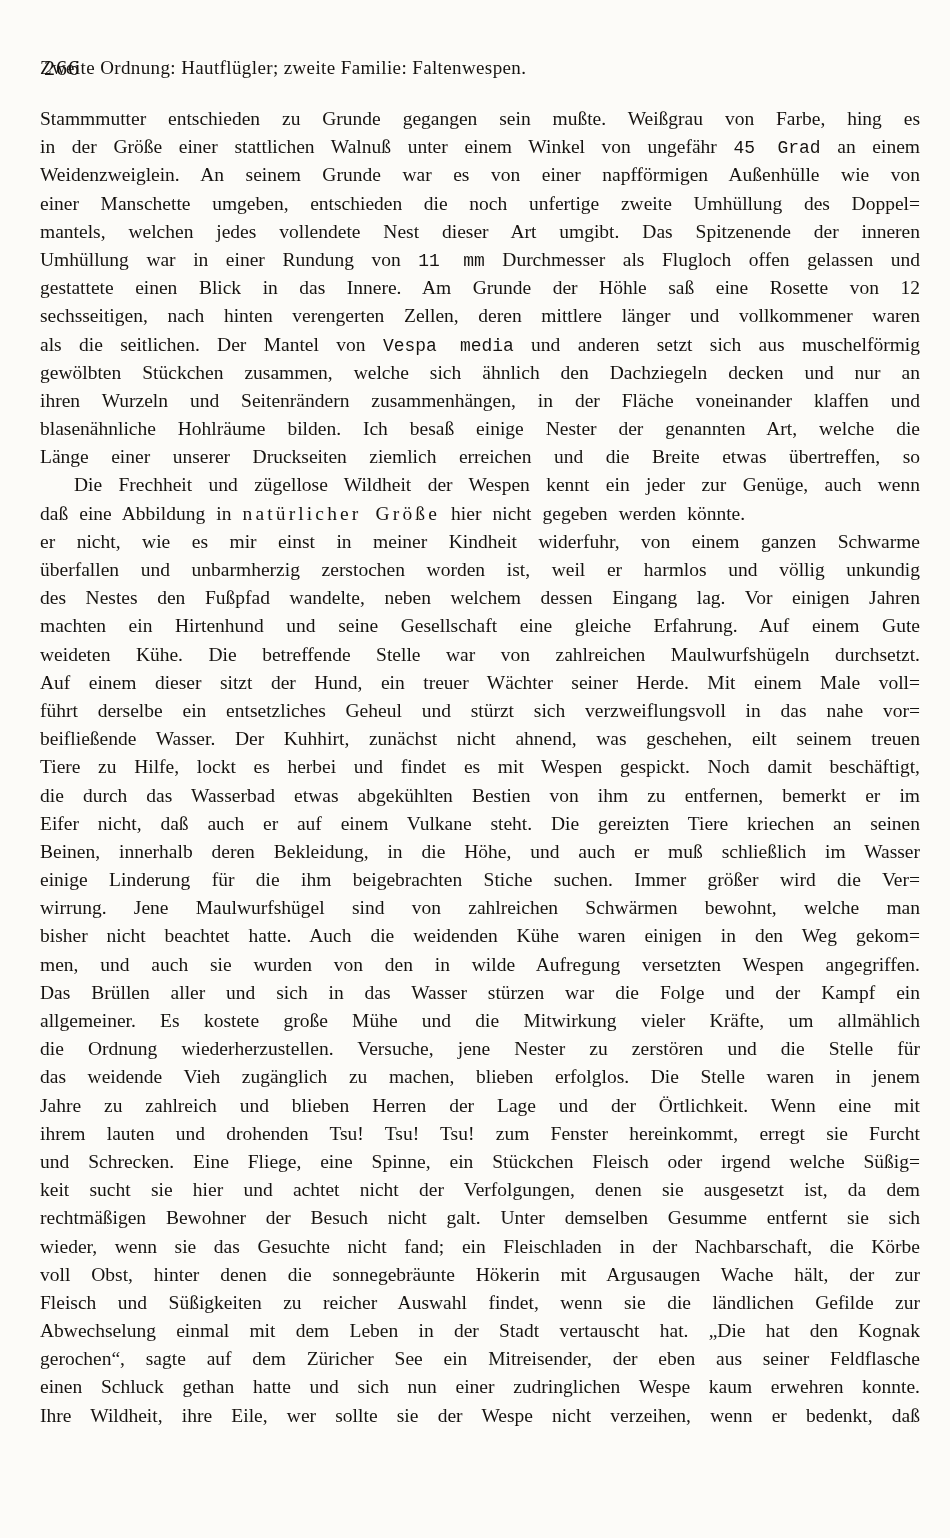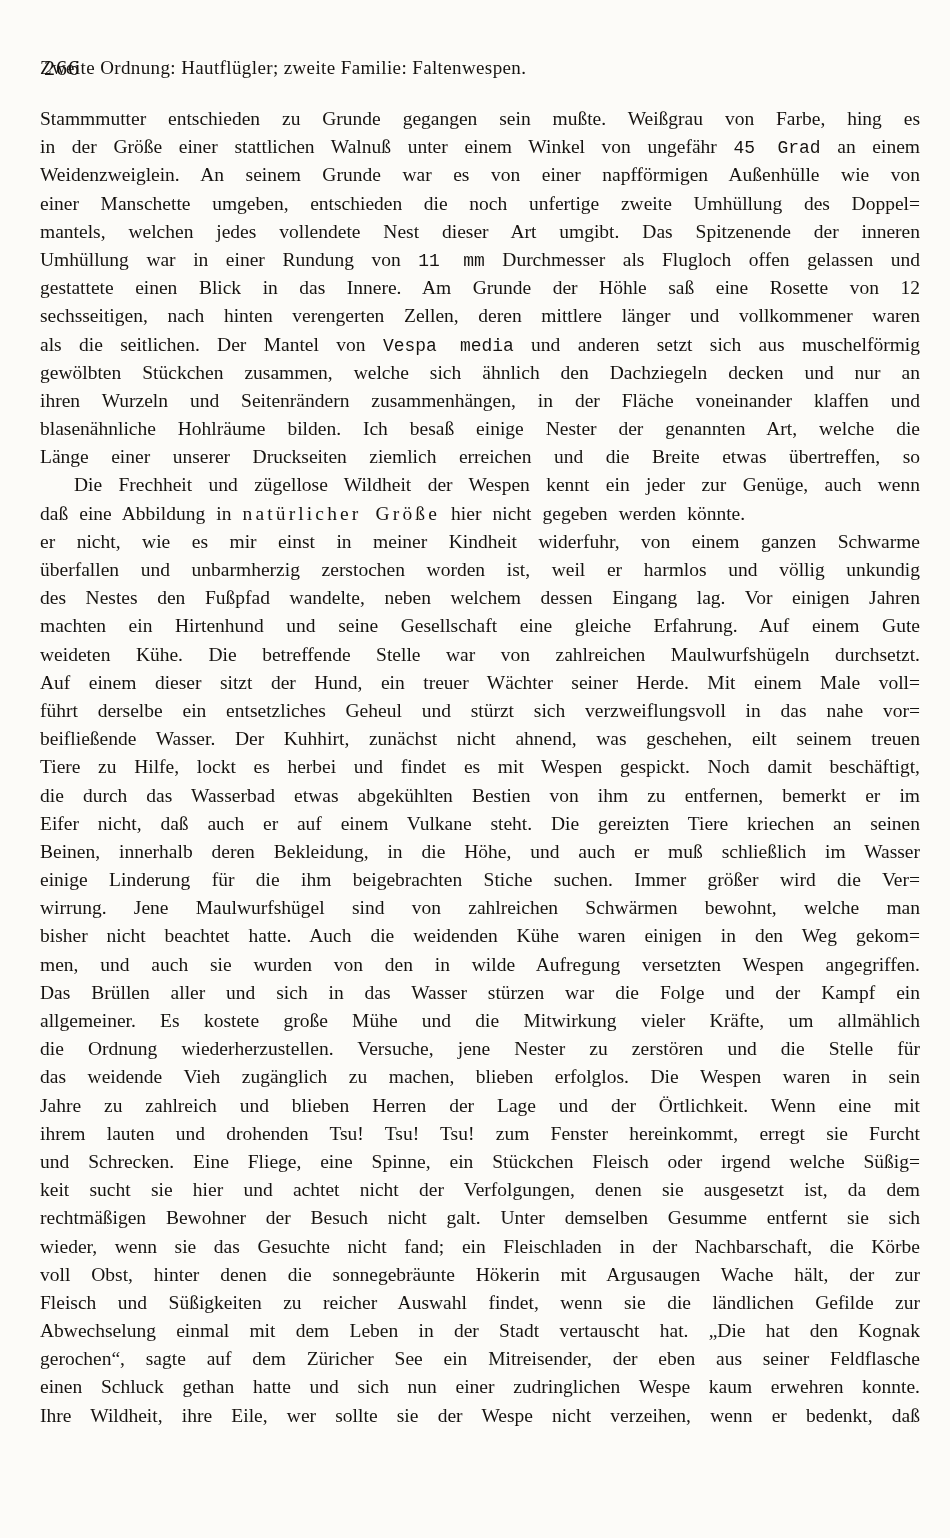--- a/index.html
+++ b/index.html
@@ -88,21 +88,21 @@
       <div class="line">die durch das Wasserbad etwas abgekühlten Bestien von ihm zu entfernen, bemerkt er im</div>
       <div class="line">Eifer nicht, daß auch er auf einem Vulkane steht.  Die gereizten Tiere kriechen an seinen</div>
       <div class="line">Beinen, innerhalb deren Bekleidung, in die Höhe, und auch er muß schließlich im Wasser</div>
       <div class="line">einige Linderung für die ihm beigebrachten Stiche suchen.  Immer größer wird die Ver=</div>
       <div class="line">wirrung.  Jene Maulwurfshügel sind von zahlreichen Schwärmen bewohnt, welche man</div>
       <div class="line">bisher nicht beachtet hatte.  Auch die weidenden Kühe waren einigen in den Weg gekom=</div>
       <div class="line">men, und auch sie wurden von den in wilde Aufregung versetzten Wespen angegriffen.</div>
       <div class="line">Das Brüllen aller und sich in das Wasser stürzen war die Folge und der Kampf ein</div>
       <div class="line">allgemeiner.  Es kostete große Mühe und die Mitwirkung vieler Kräfte, um allmählich</div>
       <div class="line">die Ordnung wiederherzustellen.  Versuche, jene Nester zu zerstören und die Stelle für</div>
-      <div class="line">das weidende Vieh zugänglich zu machen, blieben erfolglos.  Die Wespen waren in sein</div>
+      <div class="line">das weidende Vieh zugänglich zu machen, blieben erfolglos.  Die Stelle waren in jenem</div>
       <div class="line">Jahre zu zahlreich und blieben Herren der Lage und der Örtlichkeit.  Wenn eine mit</div>
       <div class="line">ihrem lauten und drohenden Tsu! Tsu! Tsu! zum Fenster hereinkommt, erregt sie Furcht</div>
       <div class="line">und Schrecken.  Eine Fliege, eine Spinne, ein Stückchen Fleisch oder irgend welche Süßig=</div>
       <div class="line">keit sucht sie hier und achtet nicht der Verfolgungen, denen sie ausgesetzt ist, da dem</div>
       <div class="line">rechtmäßigen Bewohner der Besuch nicht galt.  Unter demselben Gesumme entfernt sie sich</div>
       <div class="line">wieder, wenn sie das Gesuchte nicht fand; ein Fleischladen in der Nachbarschaft, die Körbe</div>
       <div class="line">voll Obst, hinter denen die sonnegebräunte Hökerin mit Argusaugen Wache hält, der zur</div>
       <div class="line">Fleisch und Süßigkeiten zu reicher Auswahl findet, wenn sie die ländlichen Gefilde zur</div>
       <div class="line">Abwechselung einmal mit dem Leben in der Stadt vertauscht hat.  „Die hat den Kognak</div>
       <div class="line">gerochen“, sagte auf dem Züricher See ein Mitreisender, der eben aus seiner Feldflasche</div>

